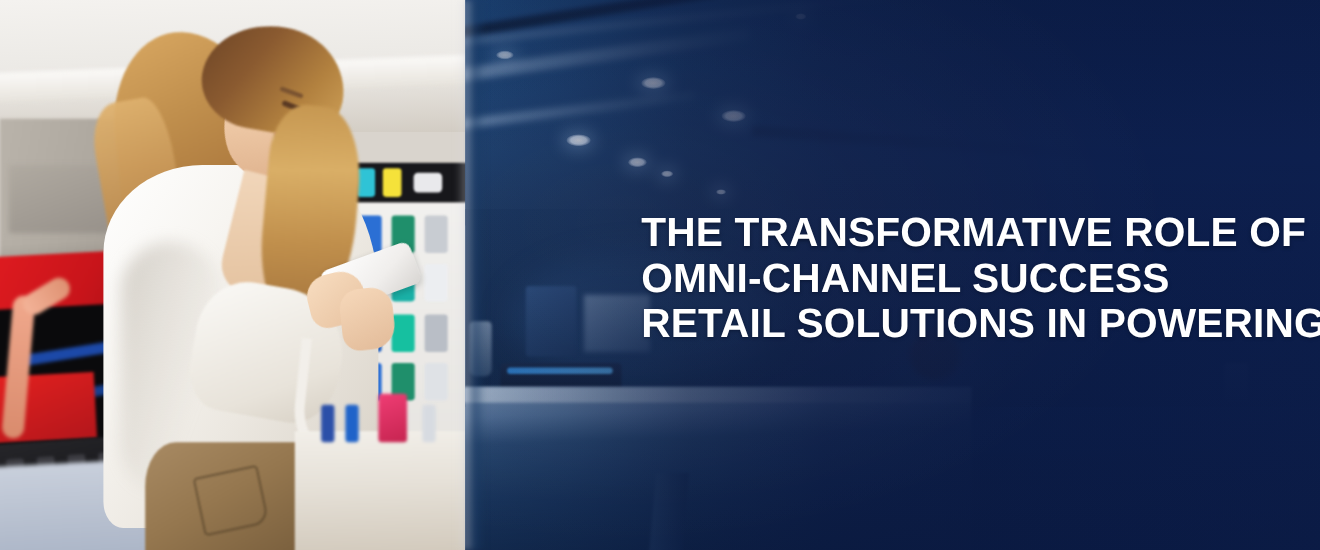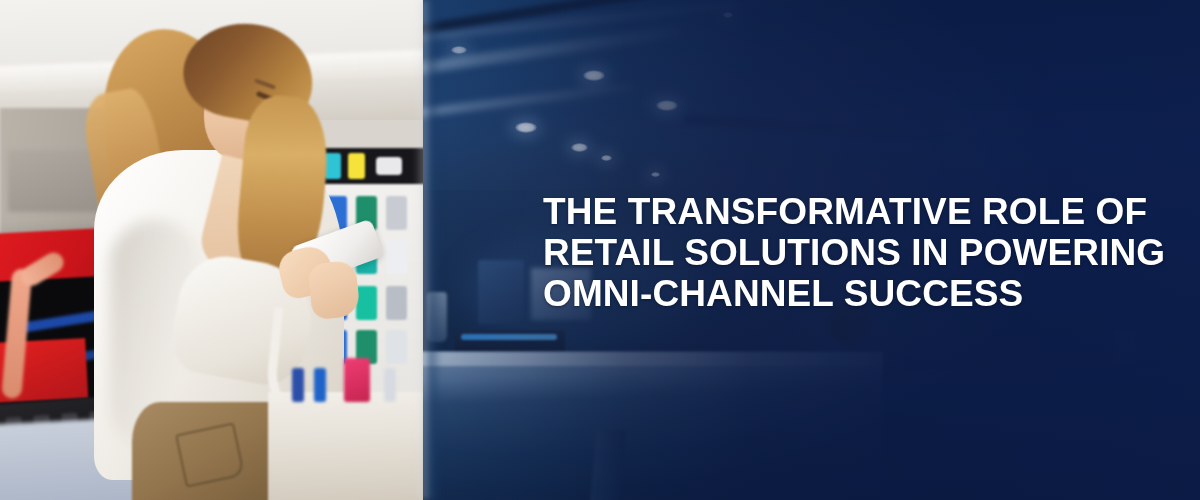--- a/index.html
+++ b/index.html
@@ -366,21 +366,21 @@
     width:620px;
     color:#ffffff;
     font-family:"Liberation Sans", sans-serif;
     font-weight:700;
     font-size:37px;
     line-height:41px;
     letter-spacing:.1px;
     text-transform:uppercase;
     text-shadow:0 1px 3px rgba(3,12,32,.55);
   }
-  .headline .line{ display:block; white-space:nowrap; }
+  .headline .line{ display:block; white-space:nowrap;margin-left:40px; }
 </style>
 </head>
 <body>
 
 <div class="banner">
 
   <div class="photo-left">
     <div class="ls-ceiling"></div>
     <div class="ls-wall"></div>
     <div class="ls-wall-panel"></div>
@@ -493,17 +493,17 @@
     <div class="rs-counter-leg"></div>
 
     <div class="blue-overlay"></div>
     <div class="vignette"></div>
   </div>
 
   <div class="seam"></div>
 
   <h1 class="headline">
     <span class="line">THE TRANSFORMATIVE ROLE OF</span>
+    <span class="line">OMNI-CHANNEL SUCCESS</span>
     <span class="line">RETAIL SOLUTIONS IN POWERING</span>
-    <span class="line">OMNI-CHANNEL SUCCESS</span>
   </h1>
 
 </div>
 
 </body></html>

